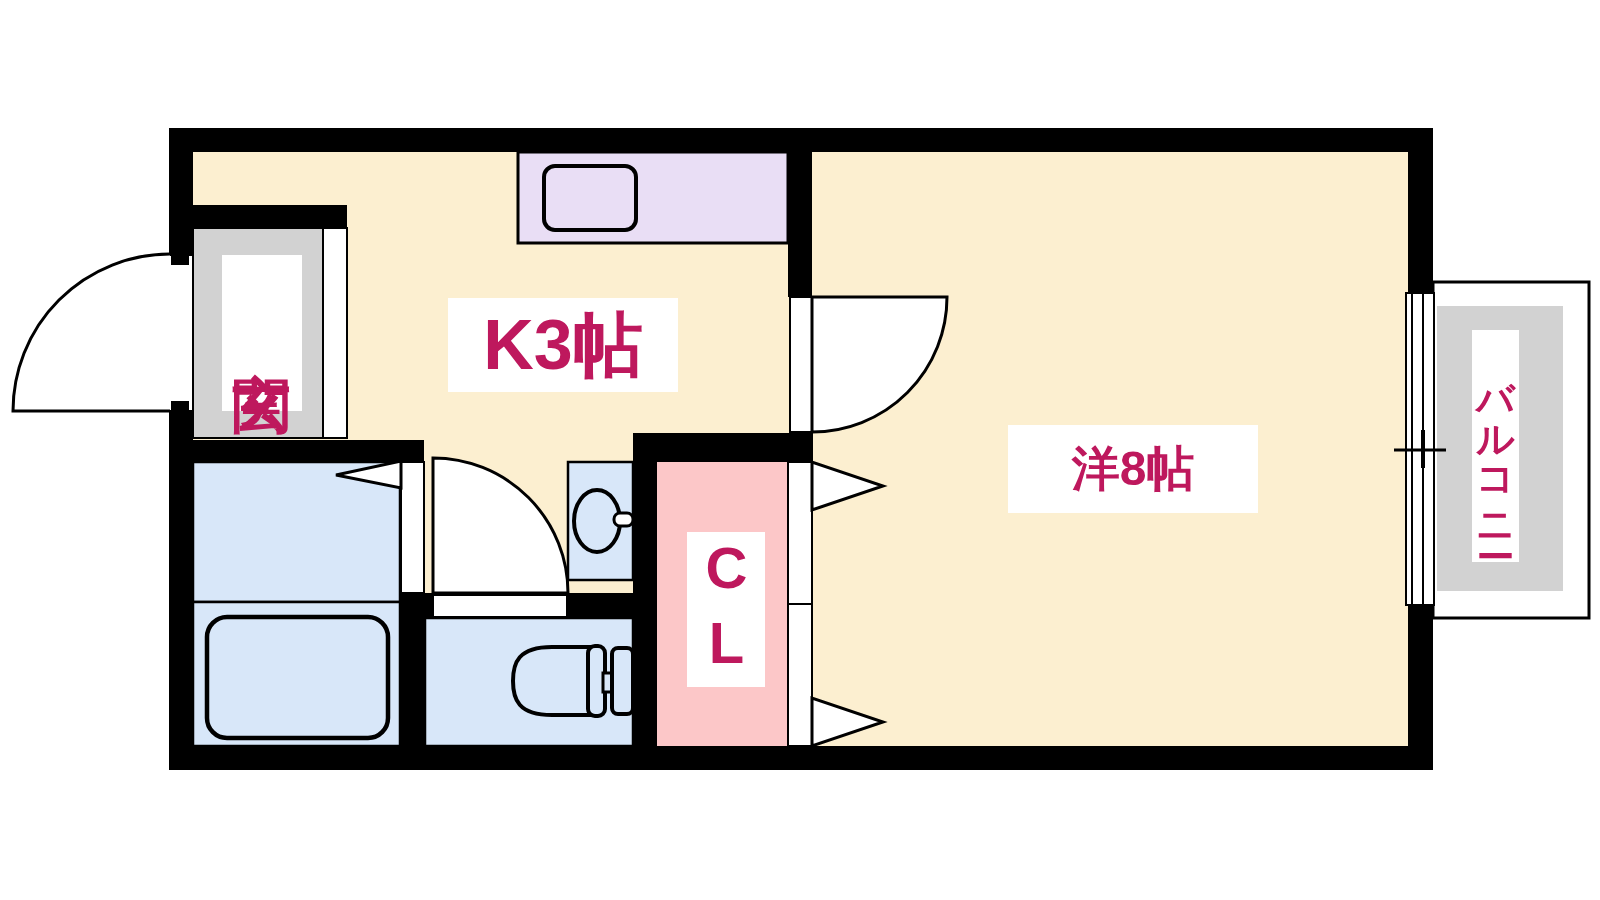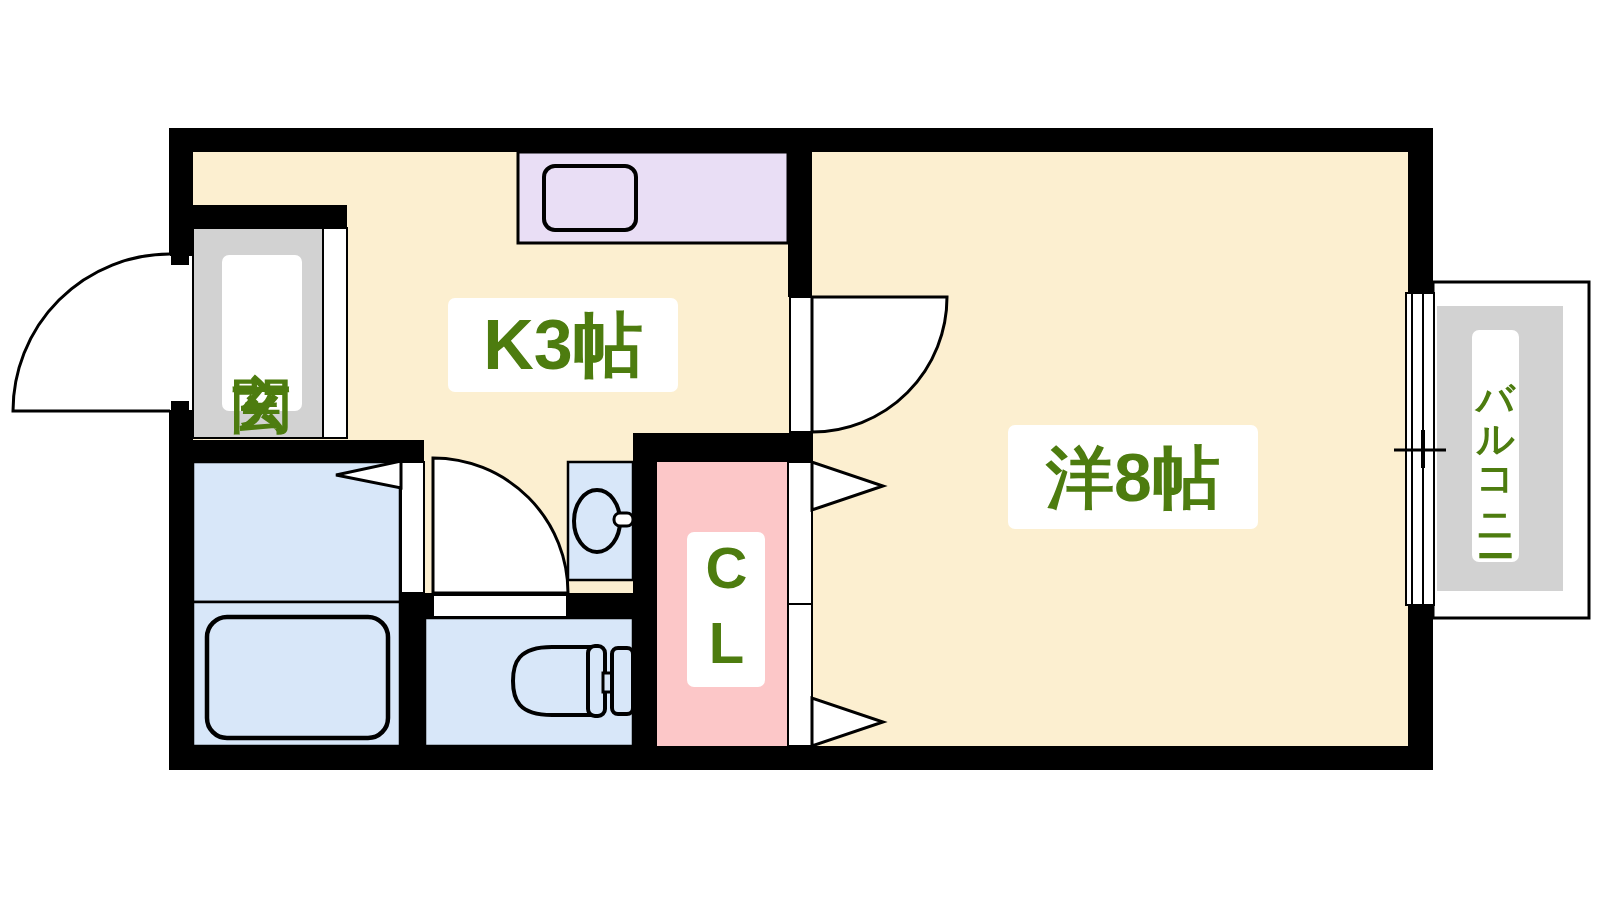--- a/index.html
+++ b/index.html
@@ -1,28 +1,28 @@
 <!DOCTYPE html>
 <html><head>
 <meta charset="utf-8">
 <style>
   html,body { margin:0; padding:0; background:#ffffff; }
   body { width:1600px; height:900px; font-family:"Liberation Sans", sans-serif; }
   #plan { position:relative; width:1600px; height:900px; background:#ffffff; overflow:hidden; }
   #plan svg { position:absolute; left:0; top:0; }
   .room-label {
-    position:absolute; background:#ffffff; color:#4d7c0f;
+    position:absolute; background:#ffffff; color:#be185d;
     display:flex; align-items:center; justify-content:center;
-    line-height:1; font-weight:bold; text-align:center;border-radius:7px;
+    line-height:1; font-weight:bold; text-align:center;
   }
   .vert { writing-mode:vertical-rl; }
   .upright { text-orientation:upright; }
   #genkan-label  { left:222px; top:255px; width:80px;  height:156px; font-size:58px; letter-spacing:8px; }
   #kitchen-label { left:448px; top:298px; width:230px; height:94px;  font-size:70px; }
-  #main-label    { left:1008px; top:425px; width:250px; height:104px; font-size:68px; }
+  #main-label    { left:1008px; top:425px; width:250px; height:88px; font-size:48px; }
   #cl-label      { left:687px; top:532px; width:78px;  height:155px; font-size:58px; letter-spacing:10px; }
   #balcony-label { left:1472px; top:330px; width:47px; height:232px; font-size:38px; letter-spacing:2px; }
 </style>
 </head>
 <body>
 
 <div id="plan">
   <svg width="1600" height="900" viewBox="0 0 1600 900">
 
     <rect x="169" y="128" width="1264" height="642" fill="#fcefd0"></rect>

